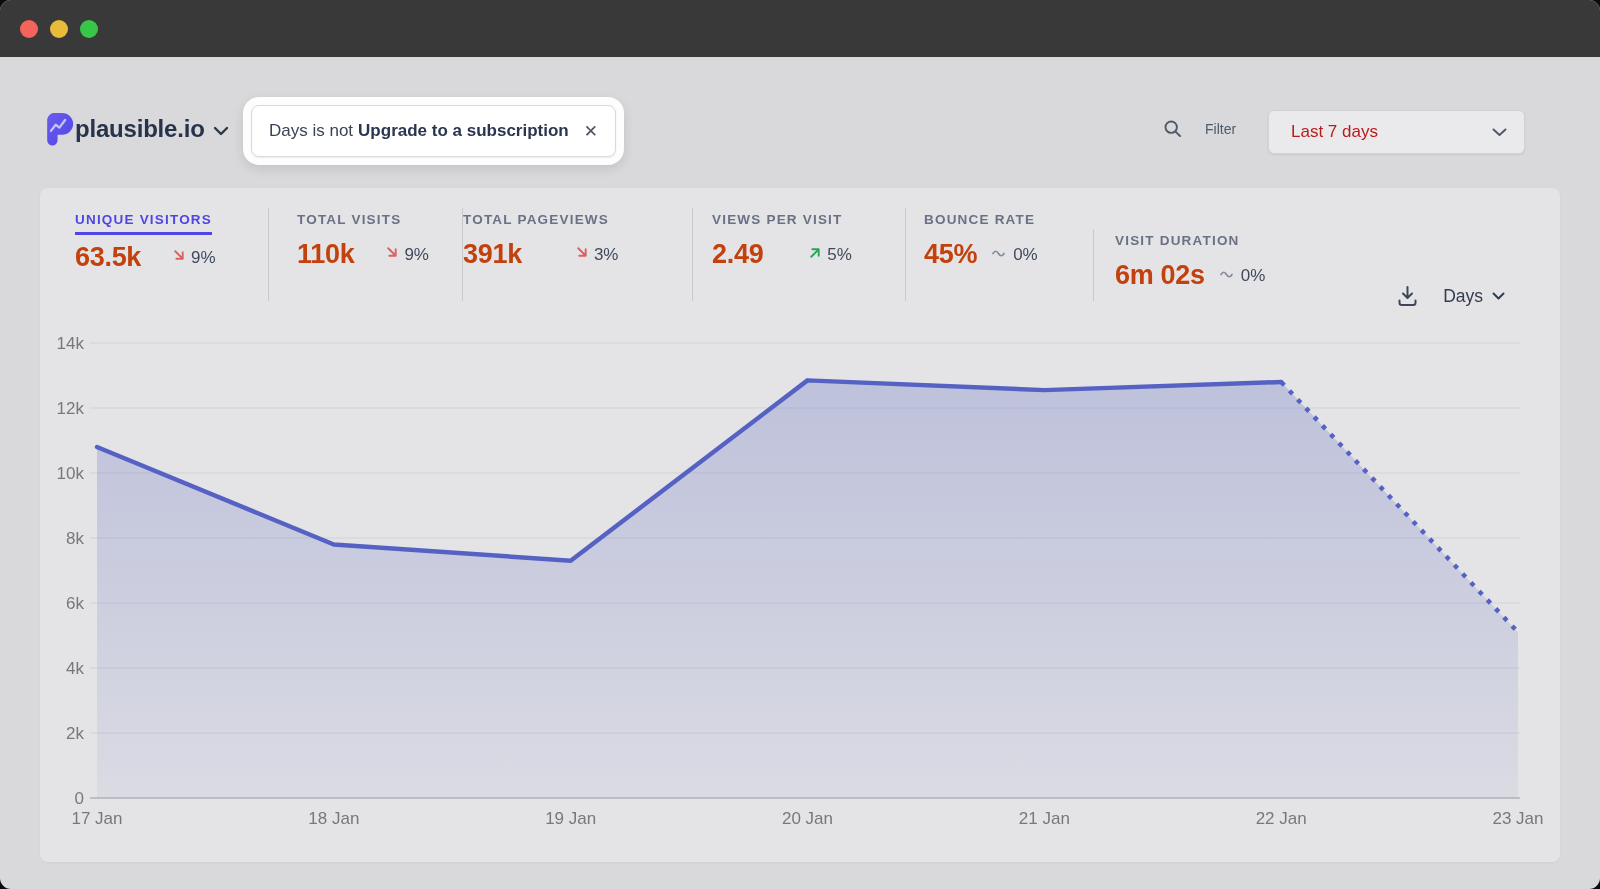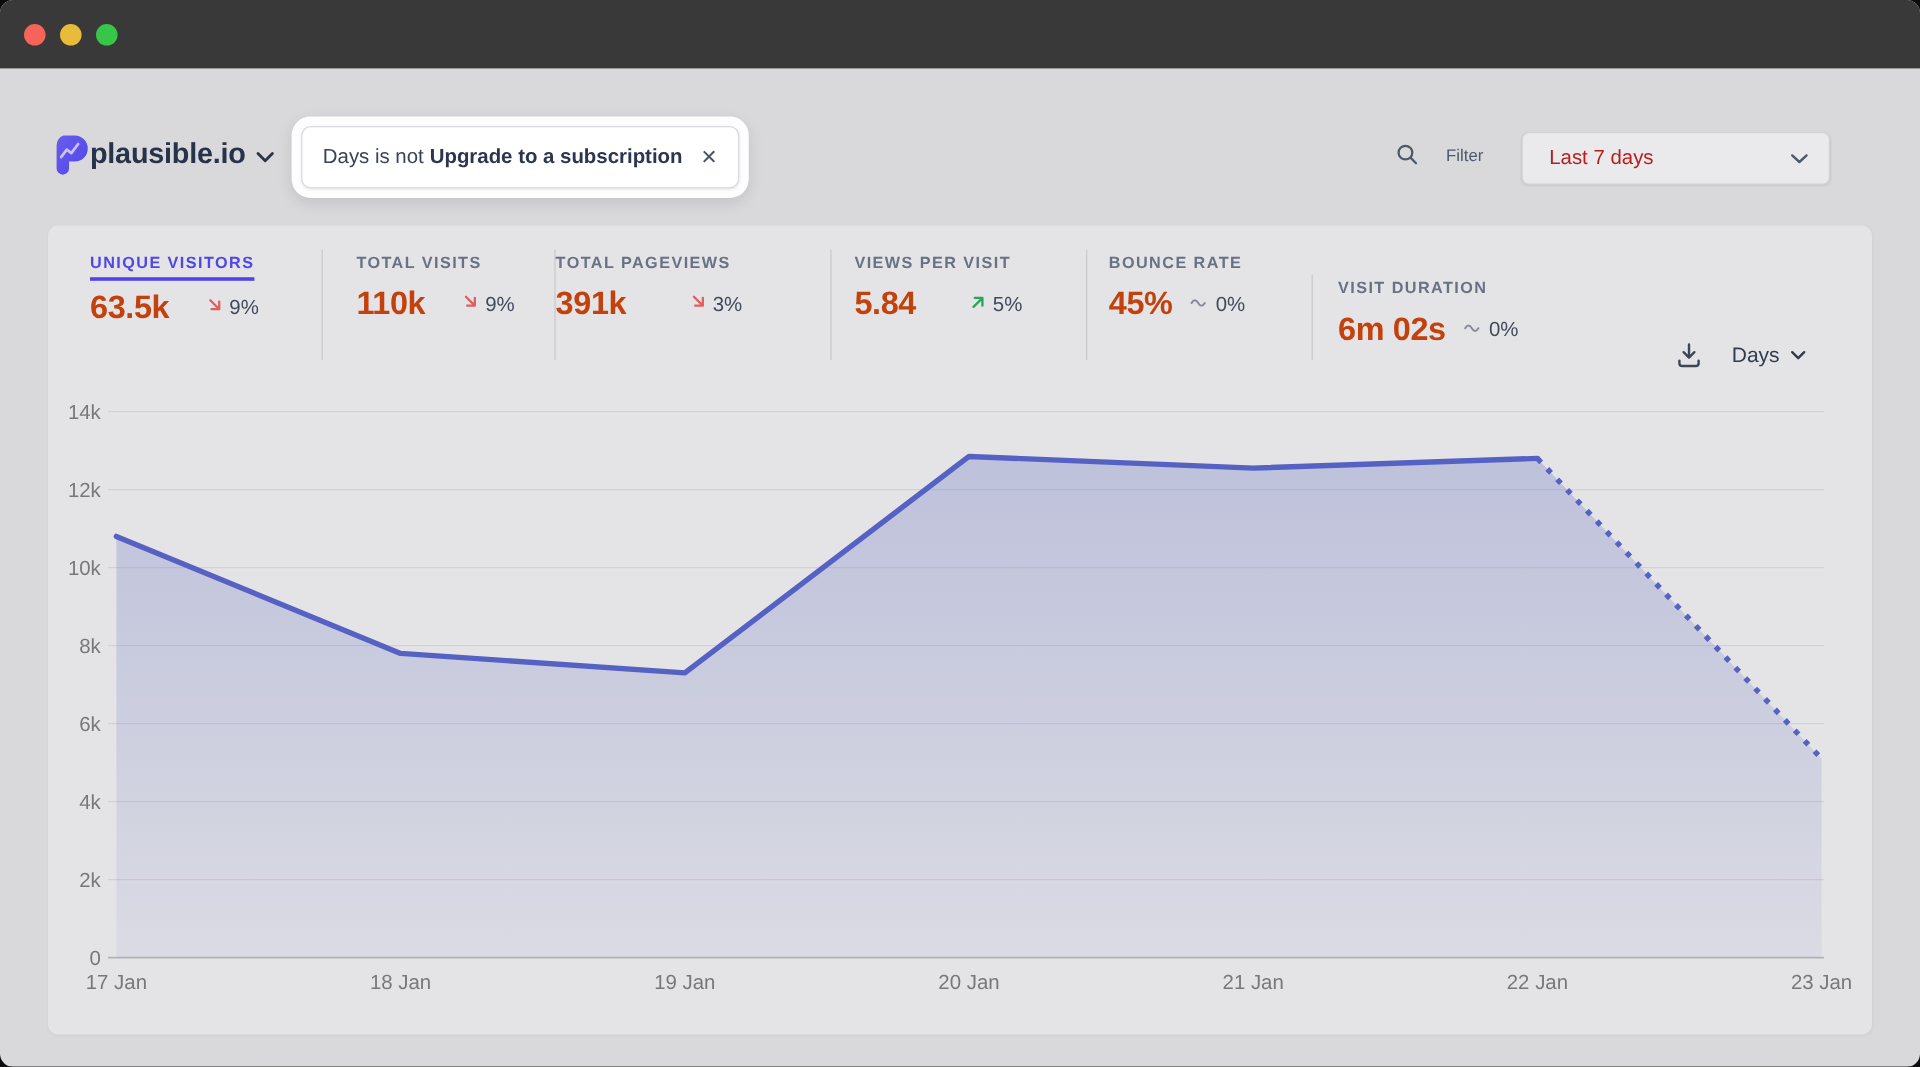--- a/index.html
+++ b/index.html
@@ -147,21 +147,21 @@
         <div class="metric"><span class="m-label">TOTAL PAGEVIEWS</span><div class="m-row">
             <span class="m-value">391k</span>
             <span class="m-change">
               <span><svg width="17" height="17" viewBox="0 0 16 16">
                   <path d="M4 4l7 7m0-6v6H5" fill="none" stroke="#e05e5e" stroke-width="1.8" stroke-linecap="round" stroke-linejoin="round"></path>
                 </svg></span>
               <span>3%</span>
             </span>
           </div></div>
         <div class="metric"><span class="m-label">VIEWS PER VISIT</span><div class="m-row">
-            <span class="m-value">5.84</span>
+            <span class="m-value">2.49</span>
             <span class="m-change">
               <span><svg width="17" height="17" viewBox="0 0 16 16">
                   <path d="M4 12l7-7m0 6V5H5" fill="none" stroke="#28a558" stroke-width="1.8" stroke-linecap="round" stroke-linejoin="round"></path>
                 </svg></span>
               <span>5%</span>
             </span>
           </div></div>
         <div class="metric"><span class="m-label">BOUNCE RATE</span><div class="m-row">
             <span class="m-value">45%</span>
             <span class="m-change">

